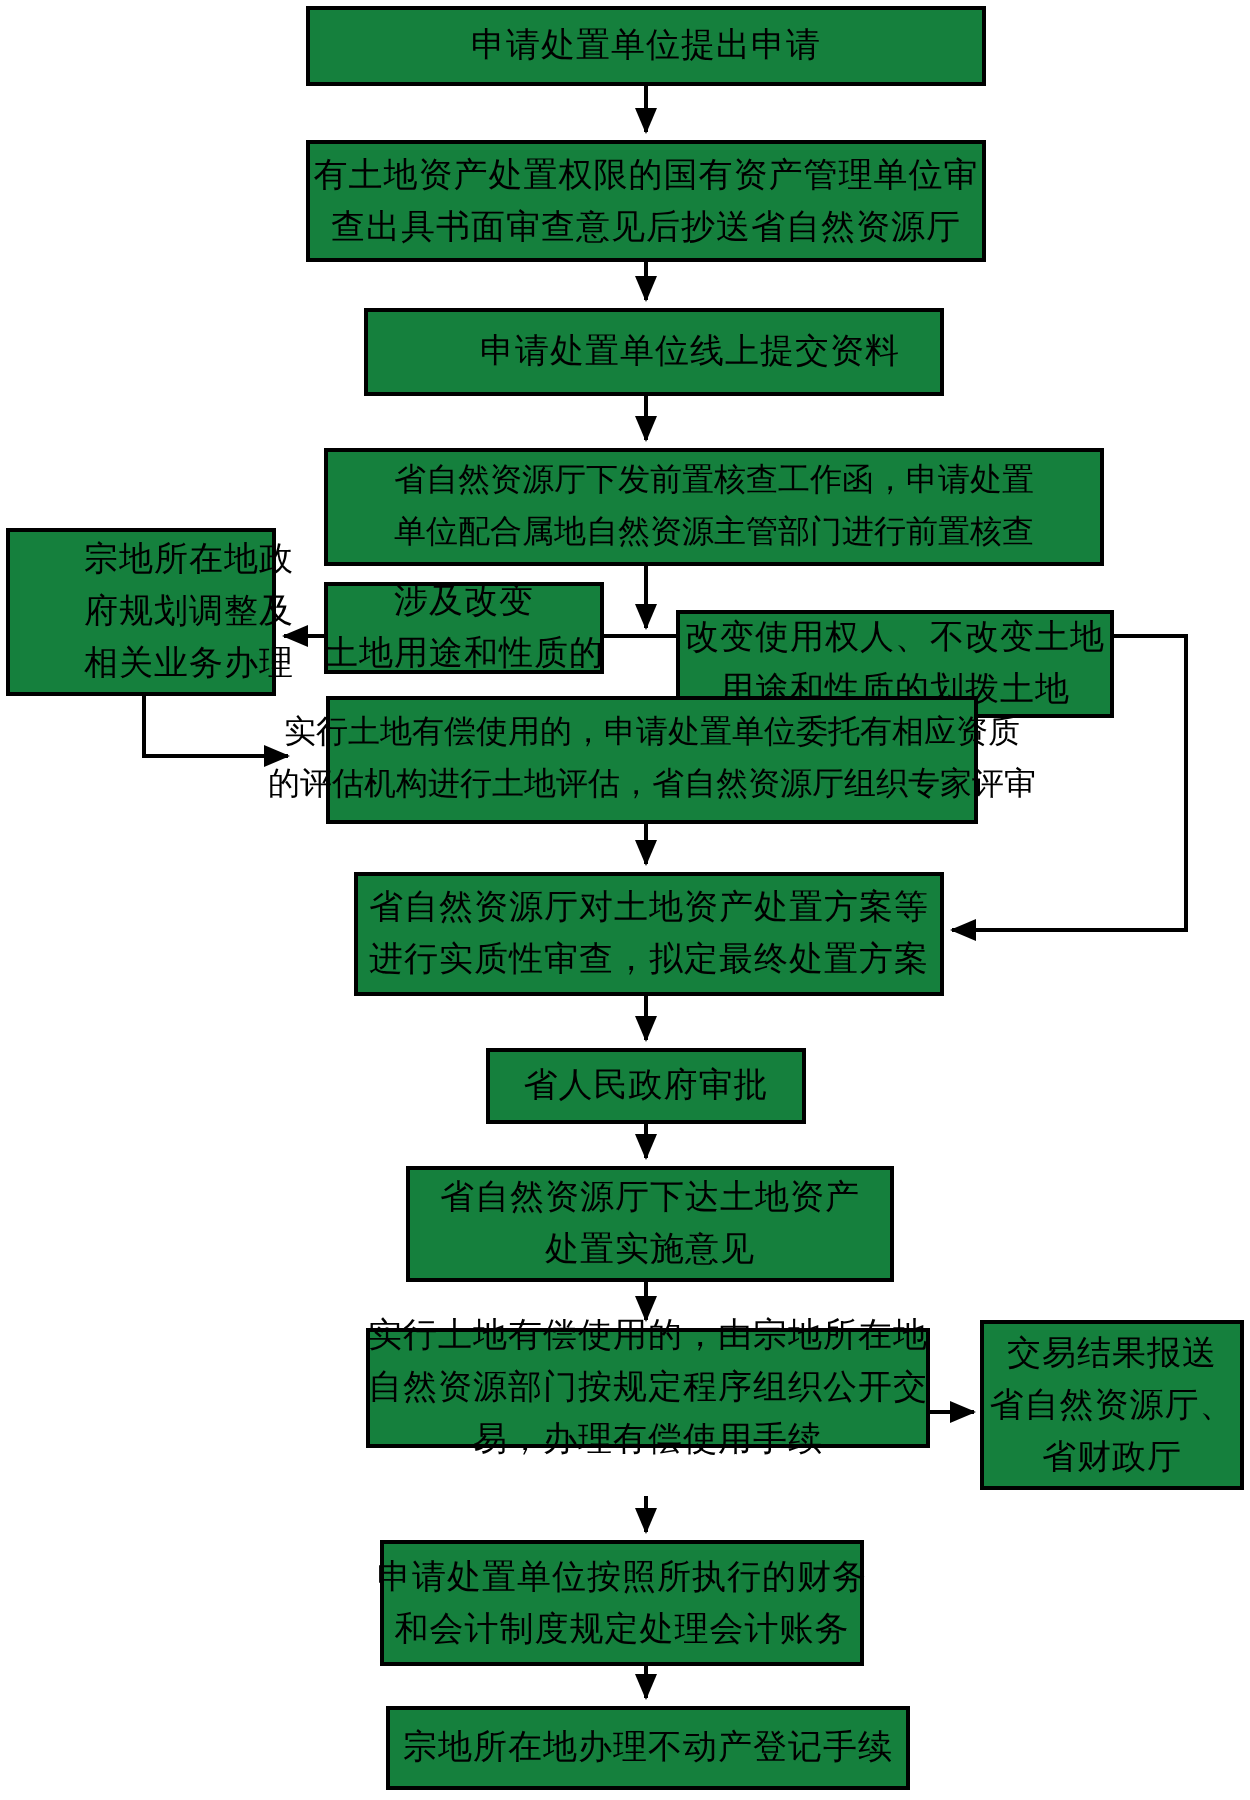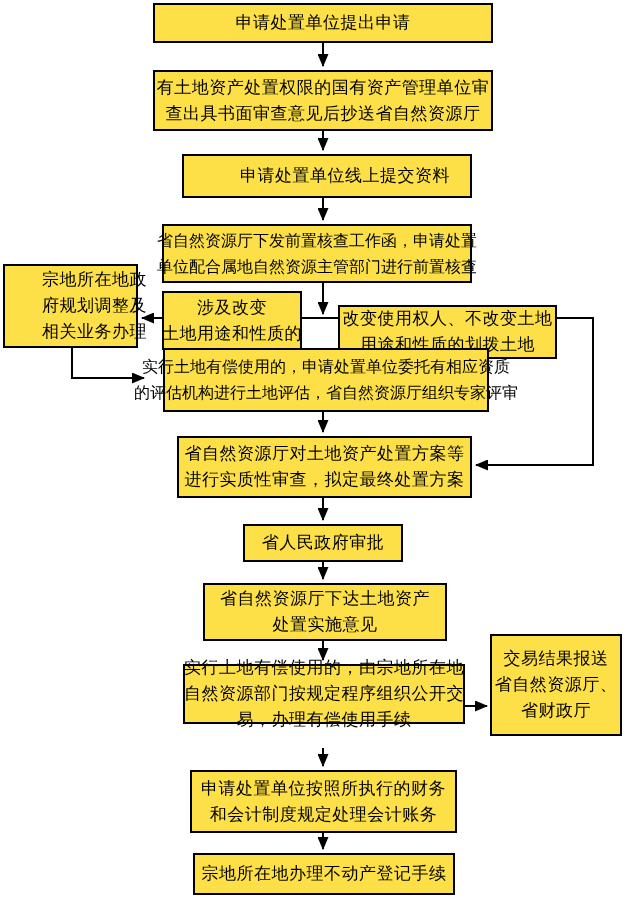--- a/index.html
+++ b/index.html
@@ -23,21 +23,21 @@
   }
   .edges line, .edges polyline {
     stroke: #000000;
     stroke-width: 2;
     fill: none;
   }
   .node {
     position: absolute;
     box-sizing: border-box;
     border: 2px solid #000000;
-    background: #fde047;
+    background: #15803d;
     display: flex;
     align-items: center;
     justify-content: center;
   }
   .node span {
     display: block;
     white-space: pre;
     text-align: center;
     font-size: 17px;
     line-height: 26px;
@@ -82,32 +82,32 @@
 
   <div class="node" style="left:153px; top:70px;  width:340px; height:61px;">
     <span>有土地资产处置权限的国有资产管理单位审
 查出具书面审查意见后抄送省自然资源厅</span>
   </div>
 
   <div class="node" style="left:182px; top:154px; width:290px; height:44px;padding-left:36px;">
     <span>申请处置单位线上提交资料</span>
   </div>
 
-  <div class="node small" style="left:162px; top:224px; width:310px; height:59px;">
+  <div class="node small" style="left:162px; top:224px; width:390px; height:59px;">
     <span>省自然资源厅下发前置核查工作函，申请处置
 单位配合属地自然资源主管部门进行前置核查</span>
   </div>
 
   <div class="node" style="left:3px;   top:264px; width:135px; height:84px;padding-left:48px;">
     <span>宗地所在地政
 府规划调整及
 相关业务办理</span>
   </div>
 
-  <div class="node" style="left:162px; top:291px; width:140px; height:59px;">
+  <div class="node" style="left:162px; top:291px; width:140px; height:46px;">
     <span>涉及改变
 土地用途和性质的</span>
   </div>
 
   <div class="node" style="left:338px; top:305px; width:219px; height:54px;">
     <span>改变使用权人、不改变土地
 用途和性质的划拨土地</span>
   </div>
 
   <div class="node small" style="left:147px; top:348px; width:326px; height:64px;margin-left:16px;">
@@ -128,27 +128,27 @@
     <span>省自然资源厅下达土地资产
 处置实施意见</span>
   </div>
 
   <div class="node" style="left:183px; top:664px; width:282px; height:60px;">
     <span>实行土地有偿使用的，由宗地所在地
 自然资源部门按规定程序组织公开交
 易，办理有偿使用手续</span>
   </div>
 
-  <div class="node" style="left:490px; top:634px; width:132px; height:102px;">
+  <div class="node" style="left:490px; top:660px; width:132px; height:85px;">
     <span>交易结果报送
 省自然资源厅、
 省财政厅</span>
   </div>
 
-  <div class="node" style="left:190px; top:770px; width:267px; height:63px;">
+  <div class="node" style="left:190px; top:770px; width:242px; height:63px;">
     <span>申请处置单位按照所执行的财务
 和会计制度规定处理会计账务</span>
   </div>
 
   <div class="node" style="left:193px; top:853px; width:262px; height:42px;">
     <span>宗地所在地办理不动产登记手续</span>
   </div>
 
 </div>
 

